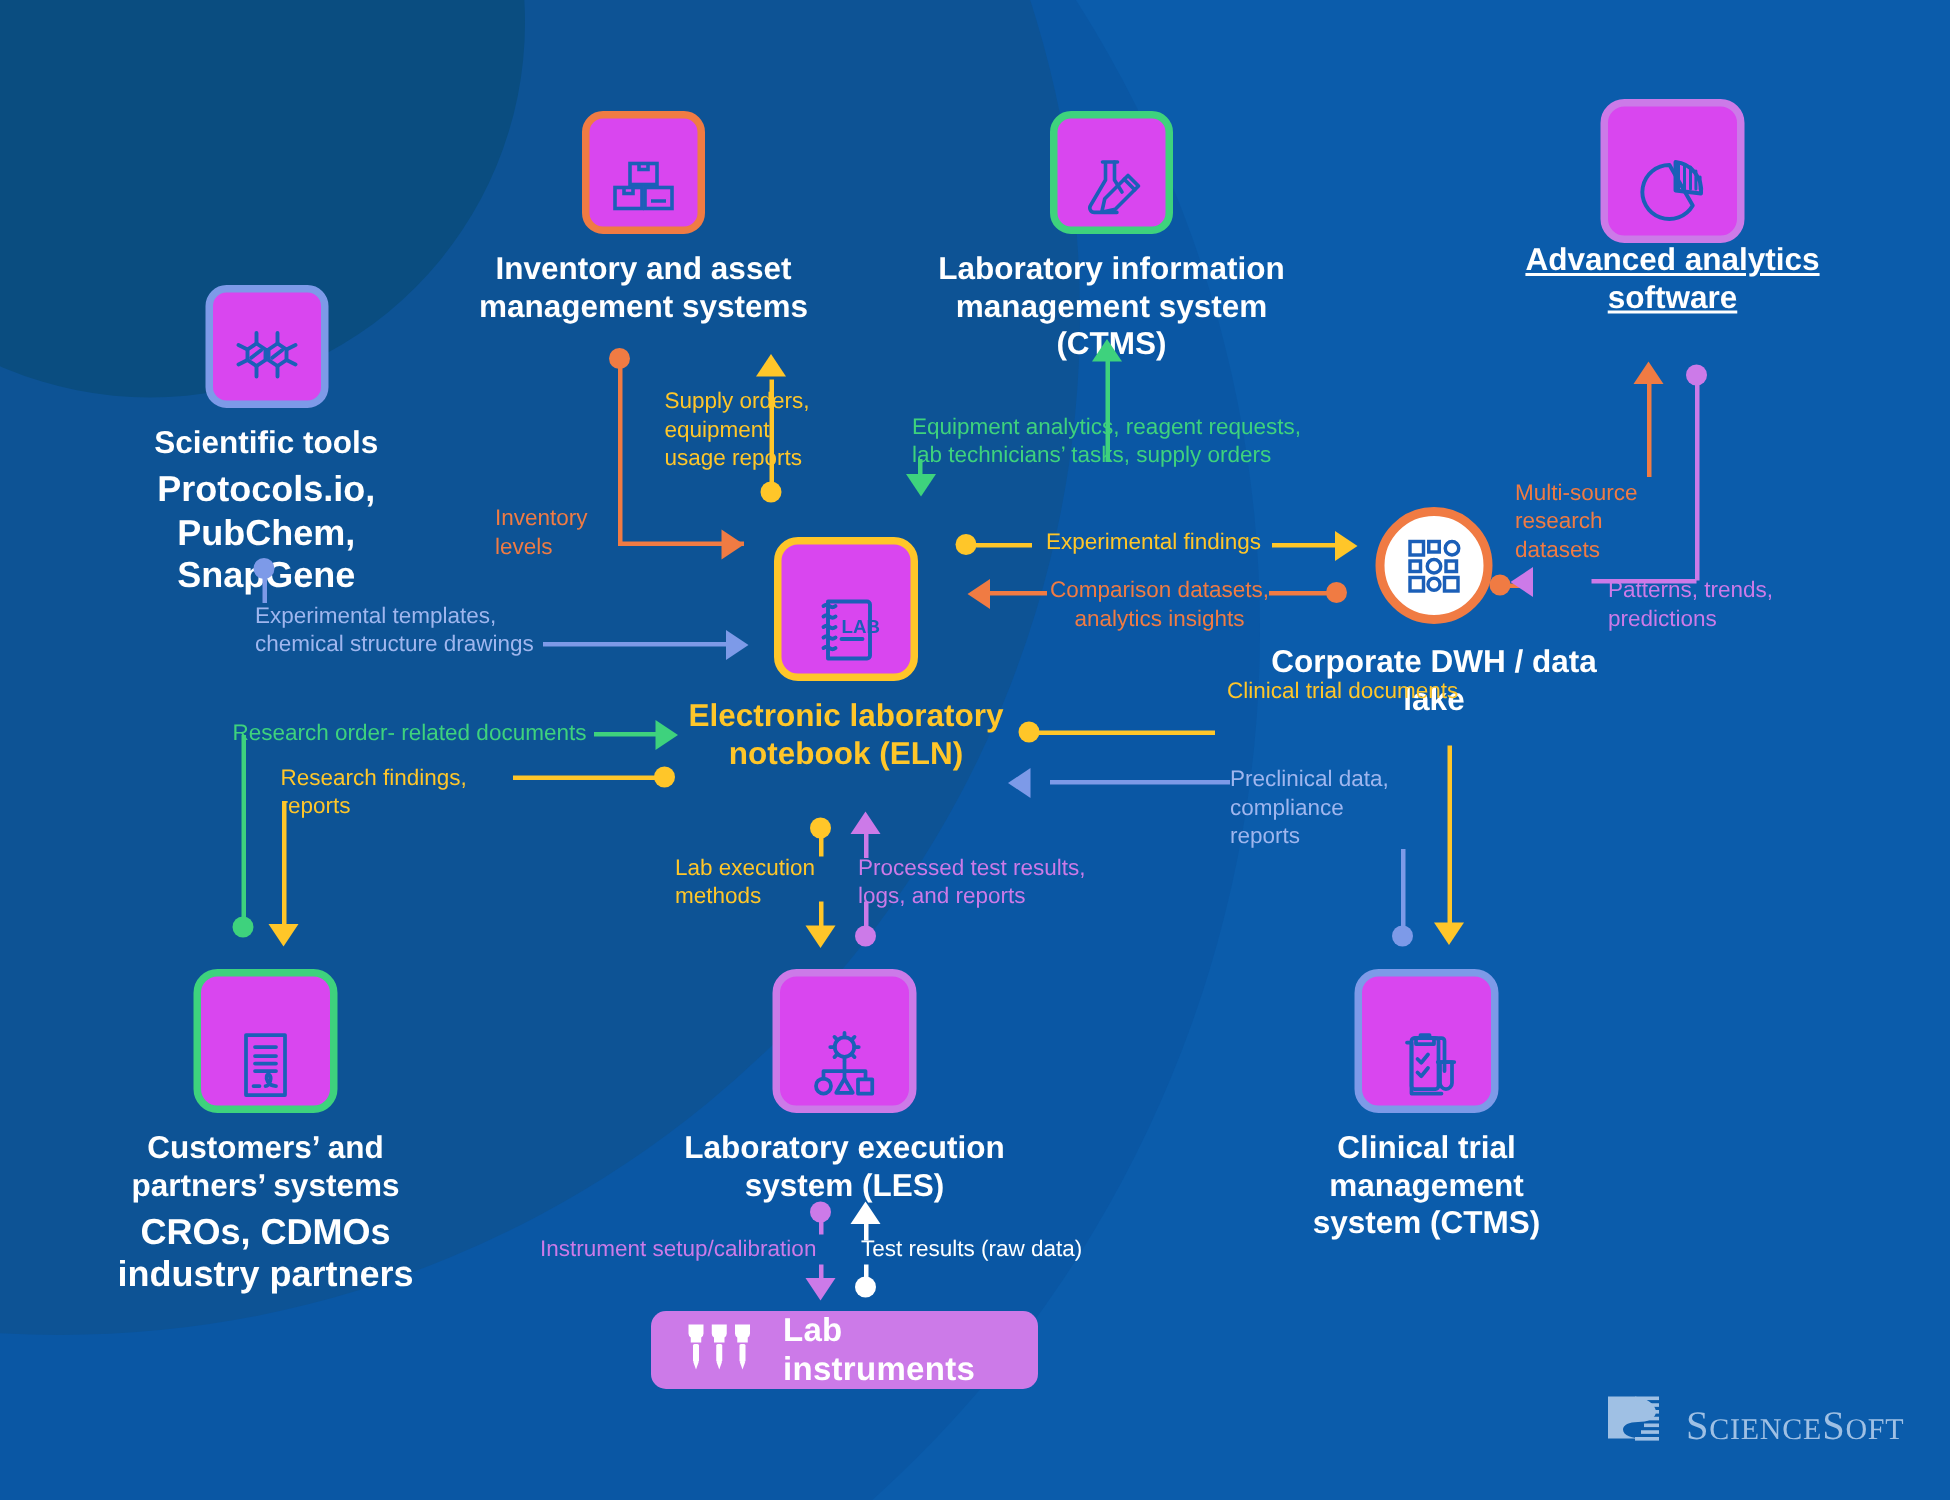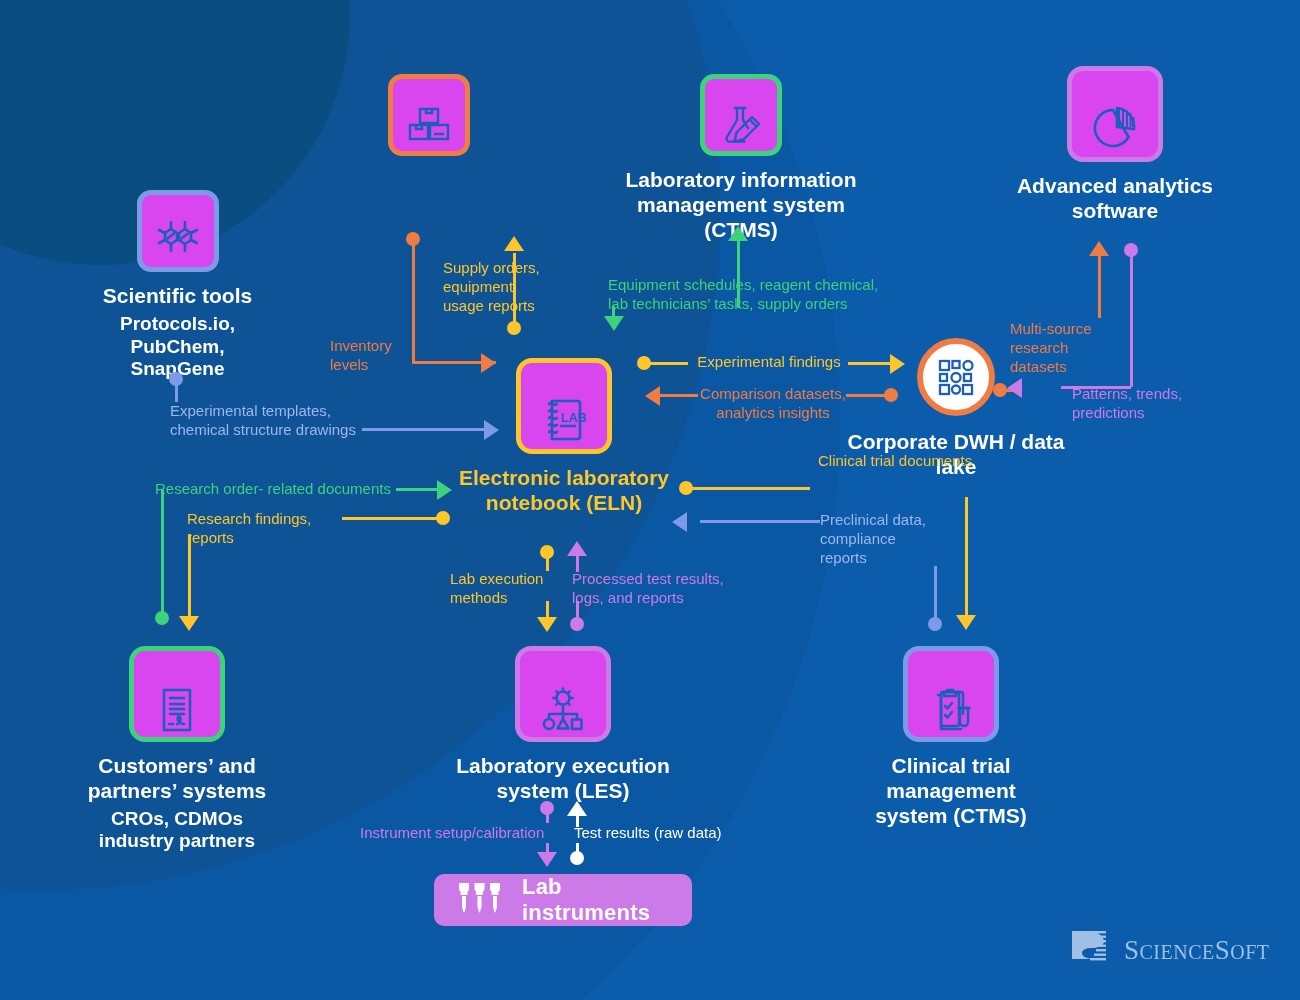--- a/index.html
+++ b/index.html
@@ -52,21 +52,21 @@
   .node-title {
     color: #ffffff;
     font-size: 21px;
     font-weight: bold;
     line-height: 1.18;
     text-align: center;
     white-space: pre-line;
   }
   .node-sub {
     color: #ffffff;
-    font-size: 19px;
+    font-size: 24px;
     font-weight: bold;
     line-height: 1.2;
     text-align: center;
     white-space: pre-line;
     margin-top: 4px;
   }
   .node-title.eln { color: #ffc629; }
 
   
   .circle-box {
@@ -153,20 +153,22 @@
         <svg width="50" height="50" viewBox="0 0 50 50" fill="none" stroke="#1b5fb8" stroke-width="2.4">
           <rect x="16" y="8" width="18" height="14"></rect>
           <path d="M22 8 v4 h6 v-4"></path>
           <rect x="6" y="24" width="18" height="14"></rect>
           <path d="M12 24 v4 h6 v-4"></path>
           <rect x="26" y="24" width="18" height="14"></rect>
           <path d="M30 33 h10"></path>
         </svg>
       </div>
     </div>
+    <div class="node-title" style="margin-top:12px;">Inventory and asset
+management systems</div>
   </div>
 
   <div class="node" style="left:608px; top:74px; width:266px;">
     <div style="display:flex; justify-content:center;">
       <div class="icon-box" style="border-color:#3ed27d;">
         <svg width="50" height="50" viewBox="0 0 50 50" fill="none" stroke="#1b5fb8" stroke-width="2.4" stroke-linecap="round" stroke-linejoin="round">
           <path d="M19 7 h10 M21 7 v12 L11 36 a3 3 0 0 0 2.6 4.6 h15"></path>
           <path d="M27 7 v12 l5 8"></path>
           <path d="M36 16 l7 7 -15.5 15.5 -9 2 2 -9 Z"></path>
           <path d="M33.5 18.5 l7 7"></path>
@@ -180,21 +182,21 @@
   <div class="node" style="left:990px; top:66px; width:250px;">
     <div style="display:flex; justify-content:center;">
       <div class="icon-box big" style="border-color:#cc7ae8;">
         <svg width="58" height="58" viewBox="0 0 58 58" fill="none" stroke="#1b5fb8" stroke-width="2.6" stroke-linecap="round" stroke-linejoin="round">
           <path d="M27 11 a18 18 0 1 0 15.5 27 Z"></path>
           <path d="M31 9 a19 19 0 0 1 17 21 L31 28 Z"></path>
           <path d="M33 10 L33 27 M37 10.6 L37 27 M41 12.4 L41 27 M44.6 15 L44.6 27 M47.4 19 L47.4 27" stroke-width="2"></path>
         </svg>
       </div>
     </div>
-    <div class="node-title" style="margin-top:12px;">Advanced analytics
+    <div class="node-title" style="margin-top:0;text-decoration:underline;">Advanced analytics
 software</div>
   </div>
 
   <div class="node" style="left:455px; top:358px; width:218px;">
     <div style="display:flex; justify-content:center;">
       <div class="icon-box big" style="border-color:#ffc629;">
         <svg width="58" height="58" viewBox="0 0 58 58" fill="none" stroke="#1b5fb8" stroke-width="2.6" stroke-linecap="round" stroke-linejoin="round">
           <path d="M17 10 h26 a2 2 0 0 1 2 2 v34 a2 2 0 0 1 -2 2 h-26 Z"></path>
           <path d="M14 13 a3.2 3.2 0 0 1 4 0 a3.2 3.2 0 0 0 4 0"></path>
           <path d="M14 20 a3.2 3.2 0 0 1 4 0 a3.2 3.2 0 0 0 4 0"></path>
@@ -316,21 +318,21 @@
 
   <div class="dot" style="left:507px; top:321px; background:#ffc629;"></div>
   <div class="vline" style="left:513px; top:253px; height:72px; background:#ffc629;"></div>
   <div class="arrow-up" style="left:504px; top:236px; border-bottom-color:#ffc629;"></div>
   <div class="edge-label" style="left:443px; top:259px; width:120px; color:#ffc629;">Supply orders,
 equipment
 usage reports</div>
 
   <div class="vline" style="left:737px; top:240px; height:68px; background:#3ed27d;"></div>
   <div class="arrow-up" style="left:728px; top:226px; border-bottom-color:#3ed27d;"></div>
-  <div class="edge-label" style="left:608px; top:276px; width:300px; color:#3ed27d;">Equipment schedules, reagent chemical,
+  <div class="edge-label" style="left:608px; top:276px; width:300px; color:#3ed27d;">Equipment analytics, reagent requests,
 lab technicians’ tasks, supply orders</div>
   <div class="vline" style="left:612px; top:306px; height:12px; background:#3ed27d;"></div>
   <div class="arrow-down" style="left:604px; top:316px; border-top-color:#3ed27d;"></div>
 
   <div class="dot" style="left:637px; top:356px; background:#ffc629;"></div>
   <div class="hline" style="left:650px; top:362px; width:38px; background:#ffc629;"></div>
   <div class="hline" style="left:848px; top:362px; width:48px; background:#ffc629;"></div>
   <div class="arrow-right" style="left:890px; top:353.5px; border-left-color:#ffc629;"></div>
   <div class="edge-label c" style="left:688px; top:353px; width:162px; color:#ffc629;">Experimental findings</div>
 

